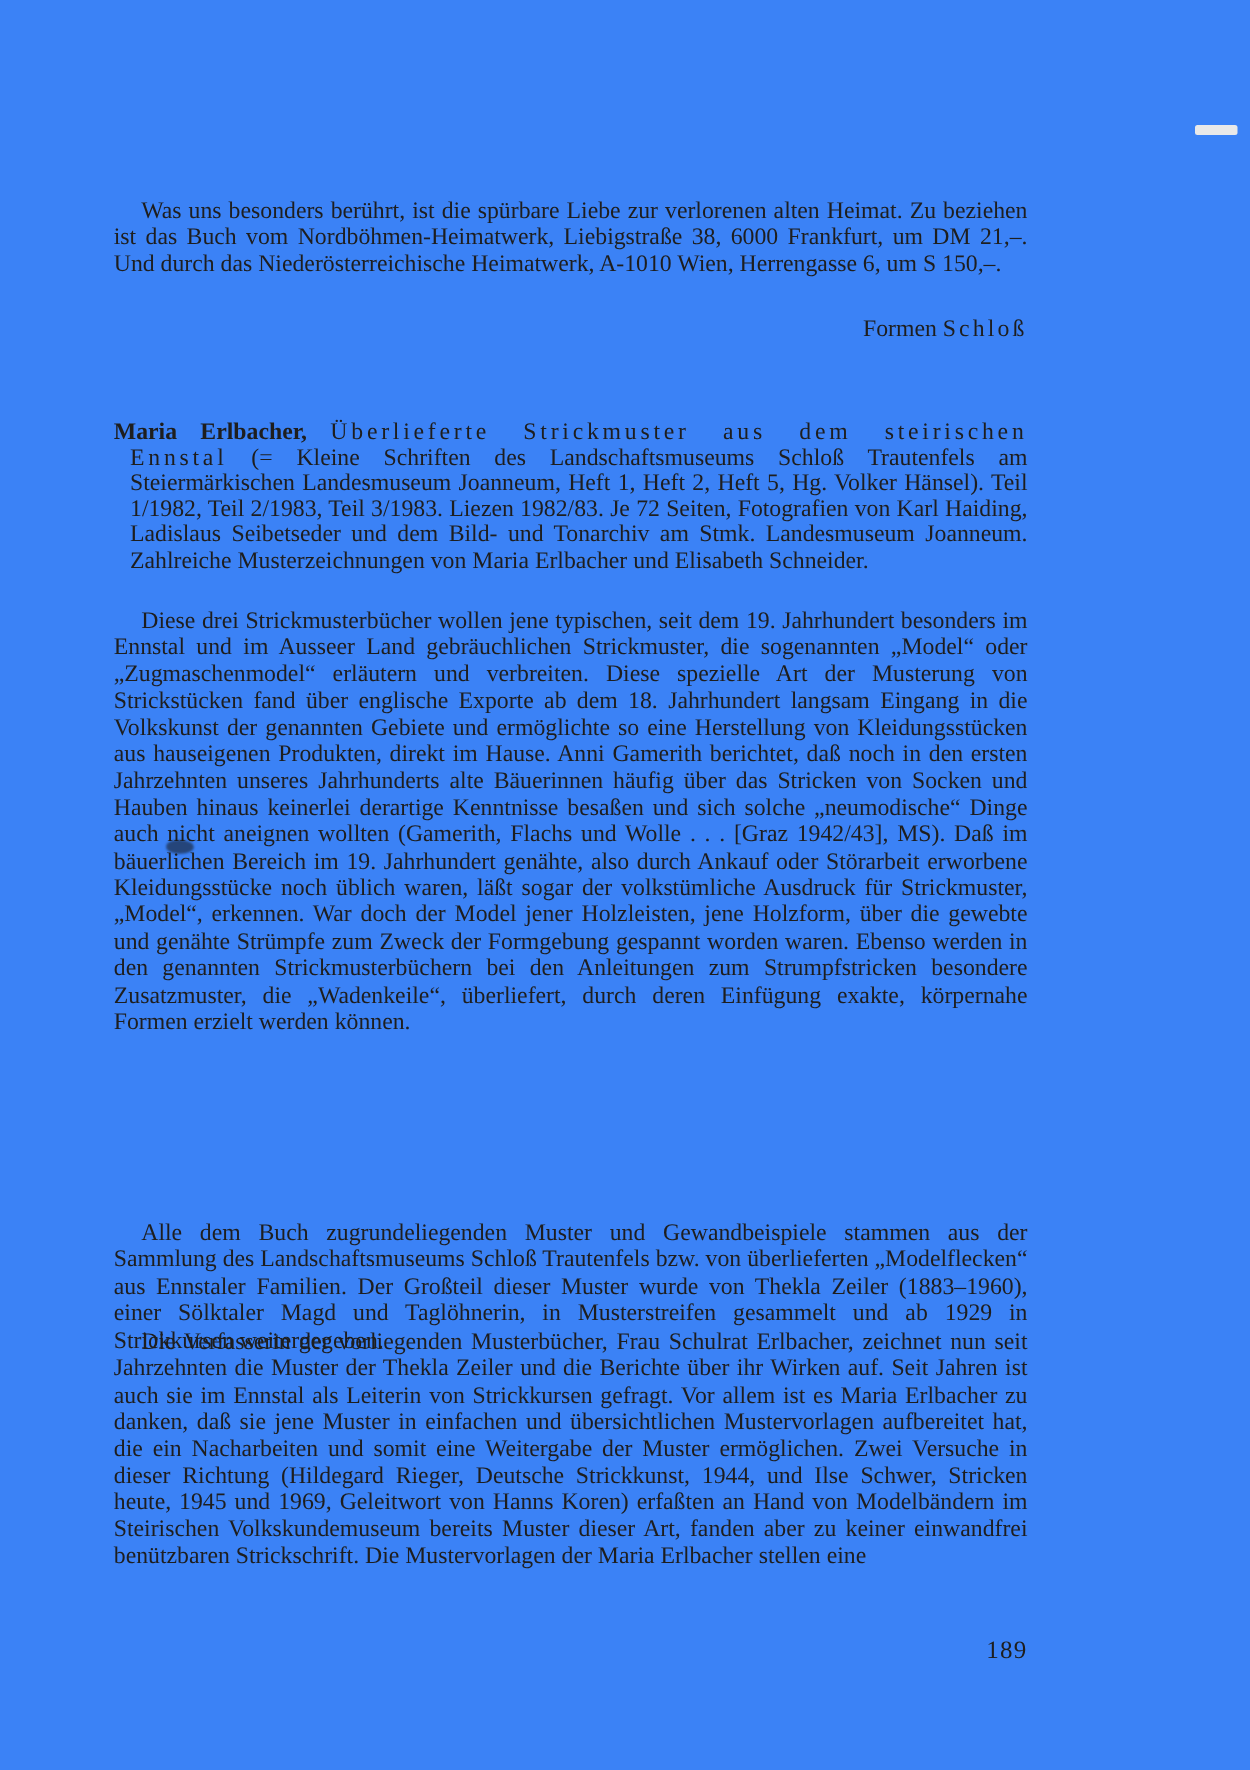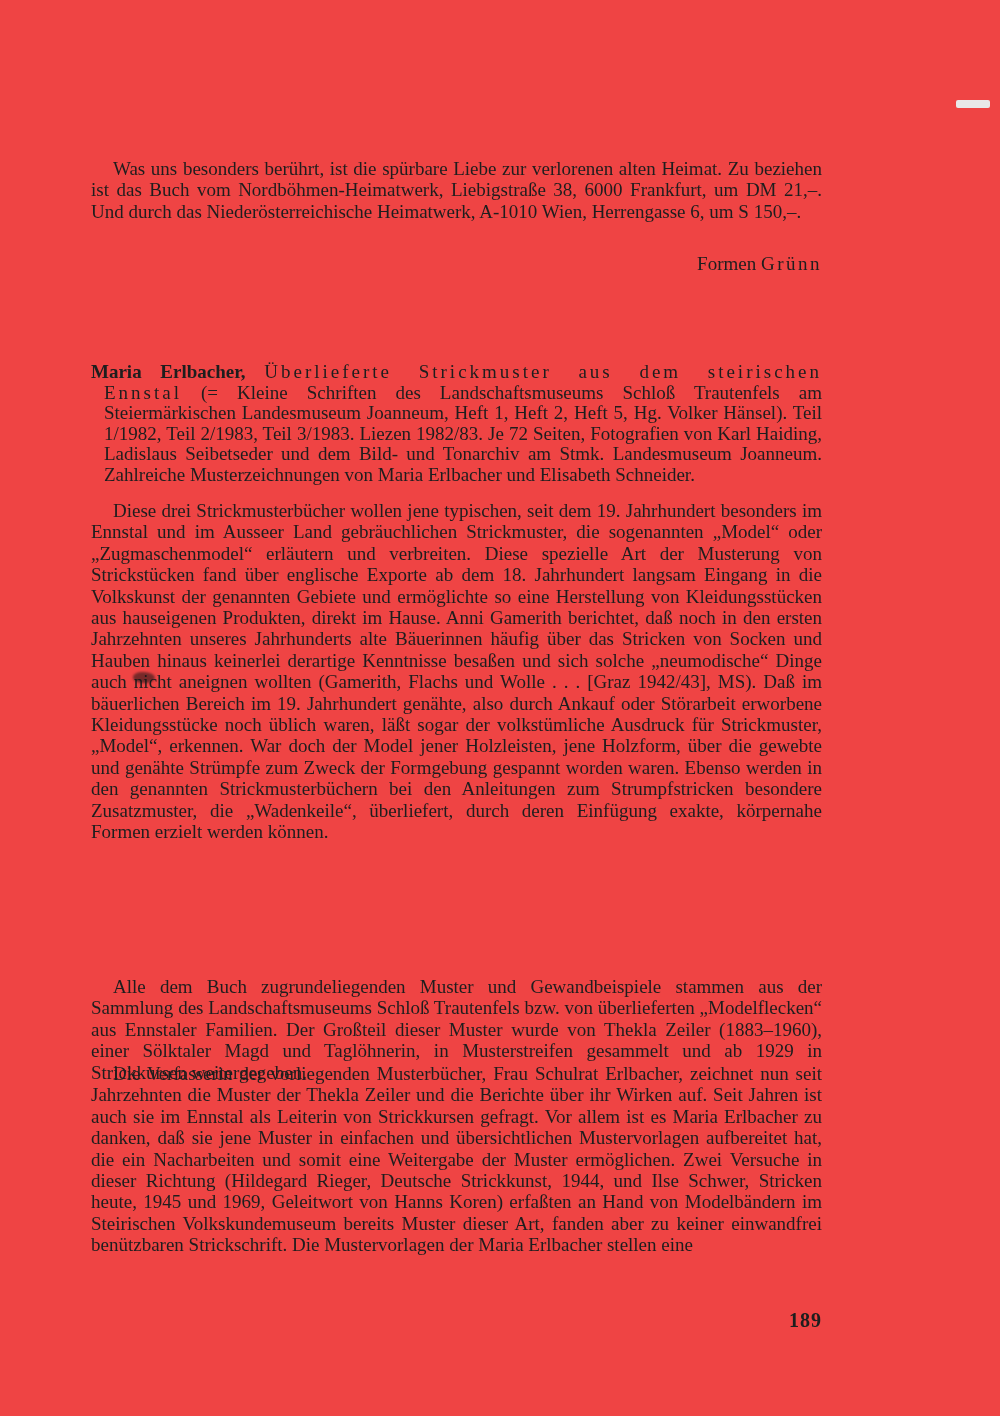--- a/index.html
+++ b/index.html
@@ -4,21 +4,21 @@
 <style>
   html, body {
     margin: 0;
     padding: 0;
     background: #ffffff;
   }
   .page {
     position: relative;
     width: 1000px;
     height: 1416px;
-    background: #ef4444;
+    background: #3b82f6;
     font-family: "Liberation Serif", serif;
     color: #1e1e1e;
     overflow: hidden;
   }
   .column-block {
     position: absolute;
     left: 91px;
     width: 731px;
     font-size: 19px;
     line-height: 21.4px;
@@ -30,33 +30,31 @@
   .first-line-indent { text-indent: 22px; }
   .intro-para     { top: 158px; }
   .signature-line { top: 253px; text-align: right; }
   .surname-spaced { letter-spacing: 2.5px; }
   .citation-para  {
     top: 336px;
     line-height: 20.5px;
     padding-left: 13px;
     text-indent: -13px;
     box-sizing: border-box;
-    margin-top: 26px;
   }
   .citation-author { font-weight: bold; }
   .citation-title  { letter-spacing: 3px; word-spacing: 5px; }
-  .body-para-1 { top: 500px; font-family: Liberation Serif, serif; }
+  .body-para-1 { top: 486px; font-family: Liberation Serif, serif; }
   .body-para-2 { top: 976px; }
   .body-para-3 { top: 1063px; }
   .page-number-line {
     top: 1310px;
     text-align: right;
     font-size: 20px;
     letter-spacing: 1px;
-    font-weight: bold;
   }
   .scan-mark {
     position: absolute;
     left: 956px;
     top: 100px;
     width: 34px;
     height: 8px;
     background: #e9e9e9;
     border-radius: 2px;
   }
@@ -74,21 +72,21 @@
 </head>
 <body>
 
 <div class="page">
 
   <div class="scan-mark"></div>
 
   <p class="column-block intro-para first-line-indent">Was uns besonders berührt, ist die spürbare Liebe zur verlorenen alten Heimat. Zu beziehen ist das Buch vom Nordböhmen-Heimatwerk, Liebigstraße 38, 6000 Frankfurt, um DM 21,–. Und durch das Niederösterreichische Heimatwerk, A-1010 Wien, Herrengasse 6, um S 150,–.</p>
 
   <p class="column-block signature-line"><span>Formen</span>
-     <span class="surname-spaced">Grünn</span></p>
+     <span class="surname-spaced">Schloß</span></p>
 
   <p class="column-block citation-para"><span class="citation-author">Maria Erlbacher,</span>
      <span class="citation-title">Überlieferte Strickmuster aus dem steirischen Ennstal</span>
      <span class="citation-details">(= Kleine Schriften des Landschaftsmuseums Schloß Trautenfels am Steiermärkischen Landesmuseum Joanneum, Heft 1, Heft 2, Heft 5, Hg. Volker Hänsel). Teil 1/1982, Teil 2/1983, Teil 3/1983. Liezen 1982/83. Je 72 Seiten, Fotografien von Karl Haiding, Ladislaus Seibetseder und dem Bild- und Tonarchiv am Stmk. Landesmuseum Joanneum. Zahlreiche Musterzeichnungen von Maria Erlbacher und Elisabeth Schneider.</span></p>
 
   <p class="column-block body-para-1 first-line-indent">Diese drei Strickmusterbücher wollen jene typischen, seit dem 19. Jahrhundert besonders im Ennstal und im Ausseer Land gebräuchlichen Strickmuster, die sogenannten „Model“ oder „Zugmaschenmodel“ erläutern und verbreiten. Diese spezielle Art der Musterung von Strickstücken fand über englische Exporte ab dem 18. Jahrhundert langsam Eingang in die Volkskunst der genannten Gebiete und ermöglichte so eine Herstellung von Kleidungsstücken aus hauseigenen Produkten, direkt im Hause. Anni Gamerith berichtet, daß noch in den ersten Jahrzehnten unseres Jahrhunderts alte Bäuerinnen häufig über das Stricken von Socken und Hauben hinaus keinerlei derartige Kenntnisse besaßen und sich solche „neumodische“ Dinge auch nicht aneignen wollten (Gamerith, Flachs und Wolle . . . [Graz 1942/43], MS). Daß im bäuerlichen Bereich im 19. Jahrhundert genähte, also durch Ankauf oder Störarbeit erworbene Kleidungsstücke noch üblich waren, läßt sogar der volkstümliche Ausdruck für Strickmuster, „Model“, erkennen. War doch der Model jener Holzleisten, jene Holzform, über die gewebte und genähte Strümpfe zum Zweck der Formgebung gespannt worden waren. Ebenso werden in den genannten Strickmusterbüchern bei den Anleitungen zum Strumpfstricken besondere Zusatzmuster, die „Wadenkeile“, überliefert, durch deren Einfügung exakte, körpernahe Formen erzielt werden können.</p>
 
   <div class="ink-blot"></div>
 
   <p class="column-block body-para-2 first-line-indent">Alle dem Buch zugrundeliegenden Muster und Gewandbeispiele stammen aus der Sammlung des Landschaftsmuseums Schloß Trautenfels bzw. von überlieferten „Modelflecken“ aus Ennstaler Familien. Der Großteil dieser Muster wurde von Thekla Zeiler (1883–1960), einer Sölktaler Magd und Taglöhnerin, in Musterstreifen gesammelt und ab 1929 in Strickkursen weitergegeben.</p>

